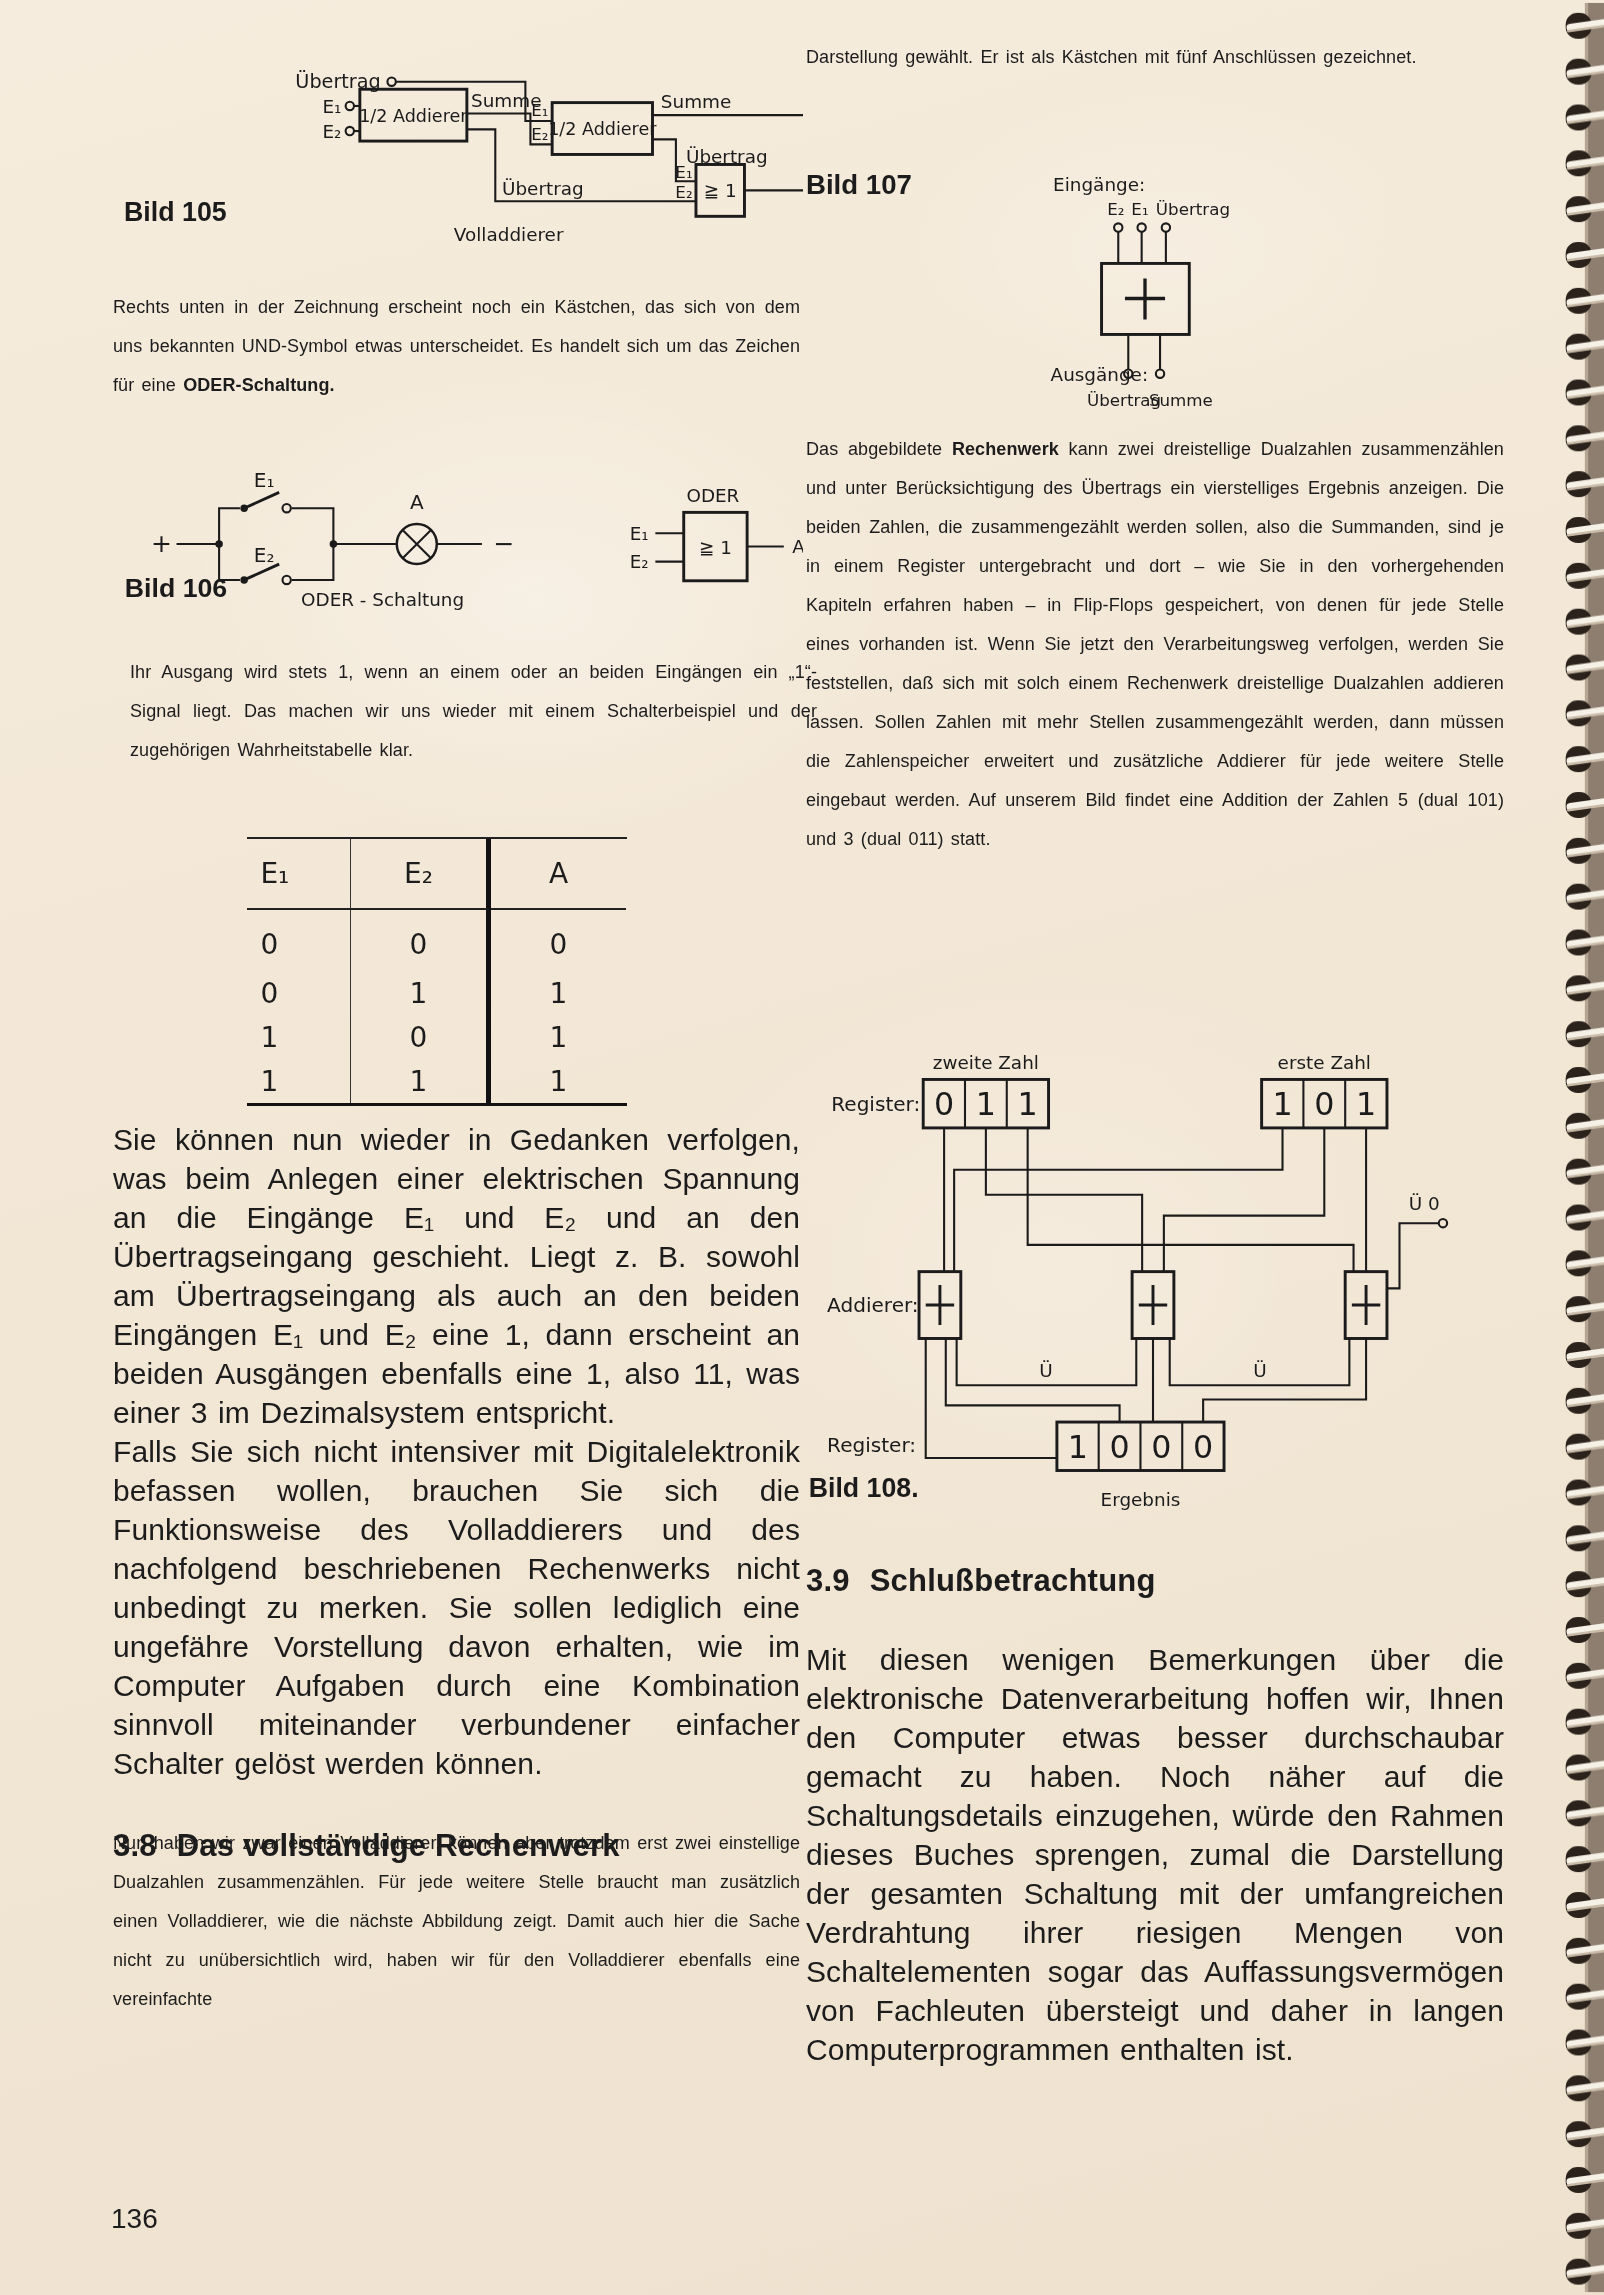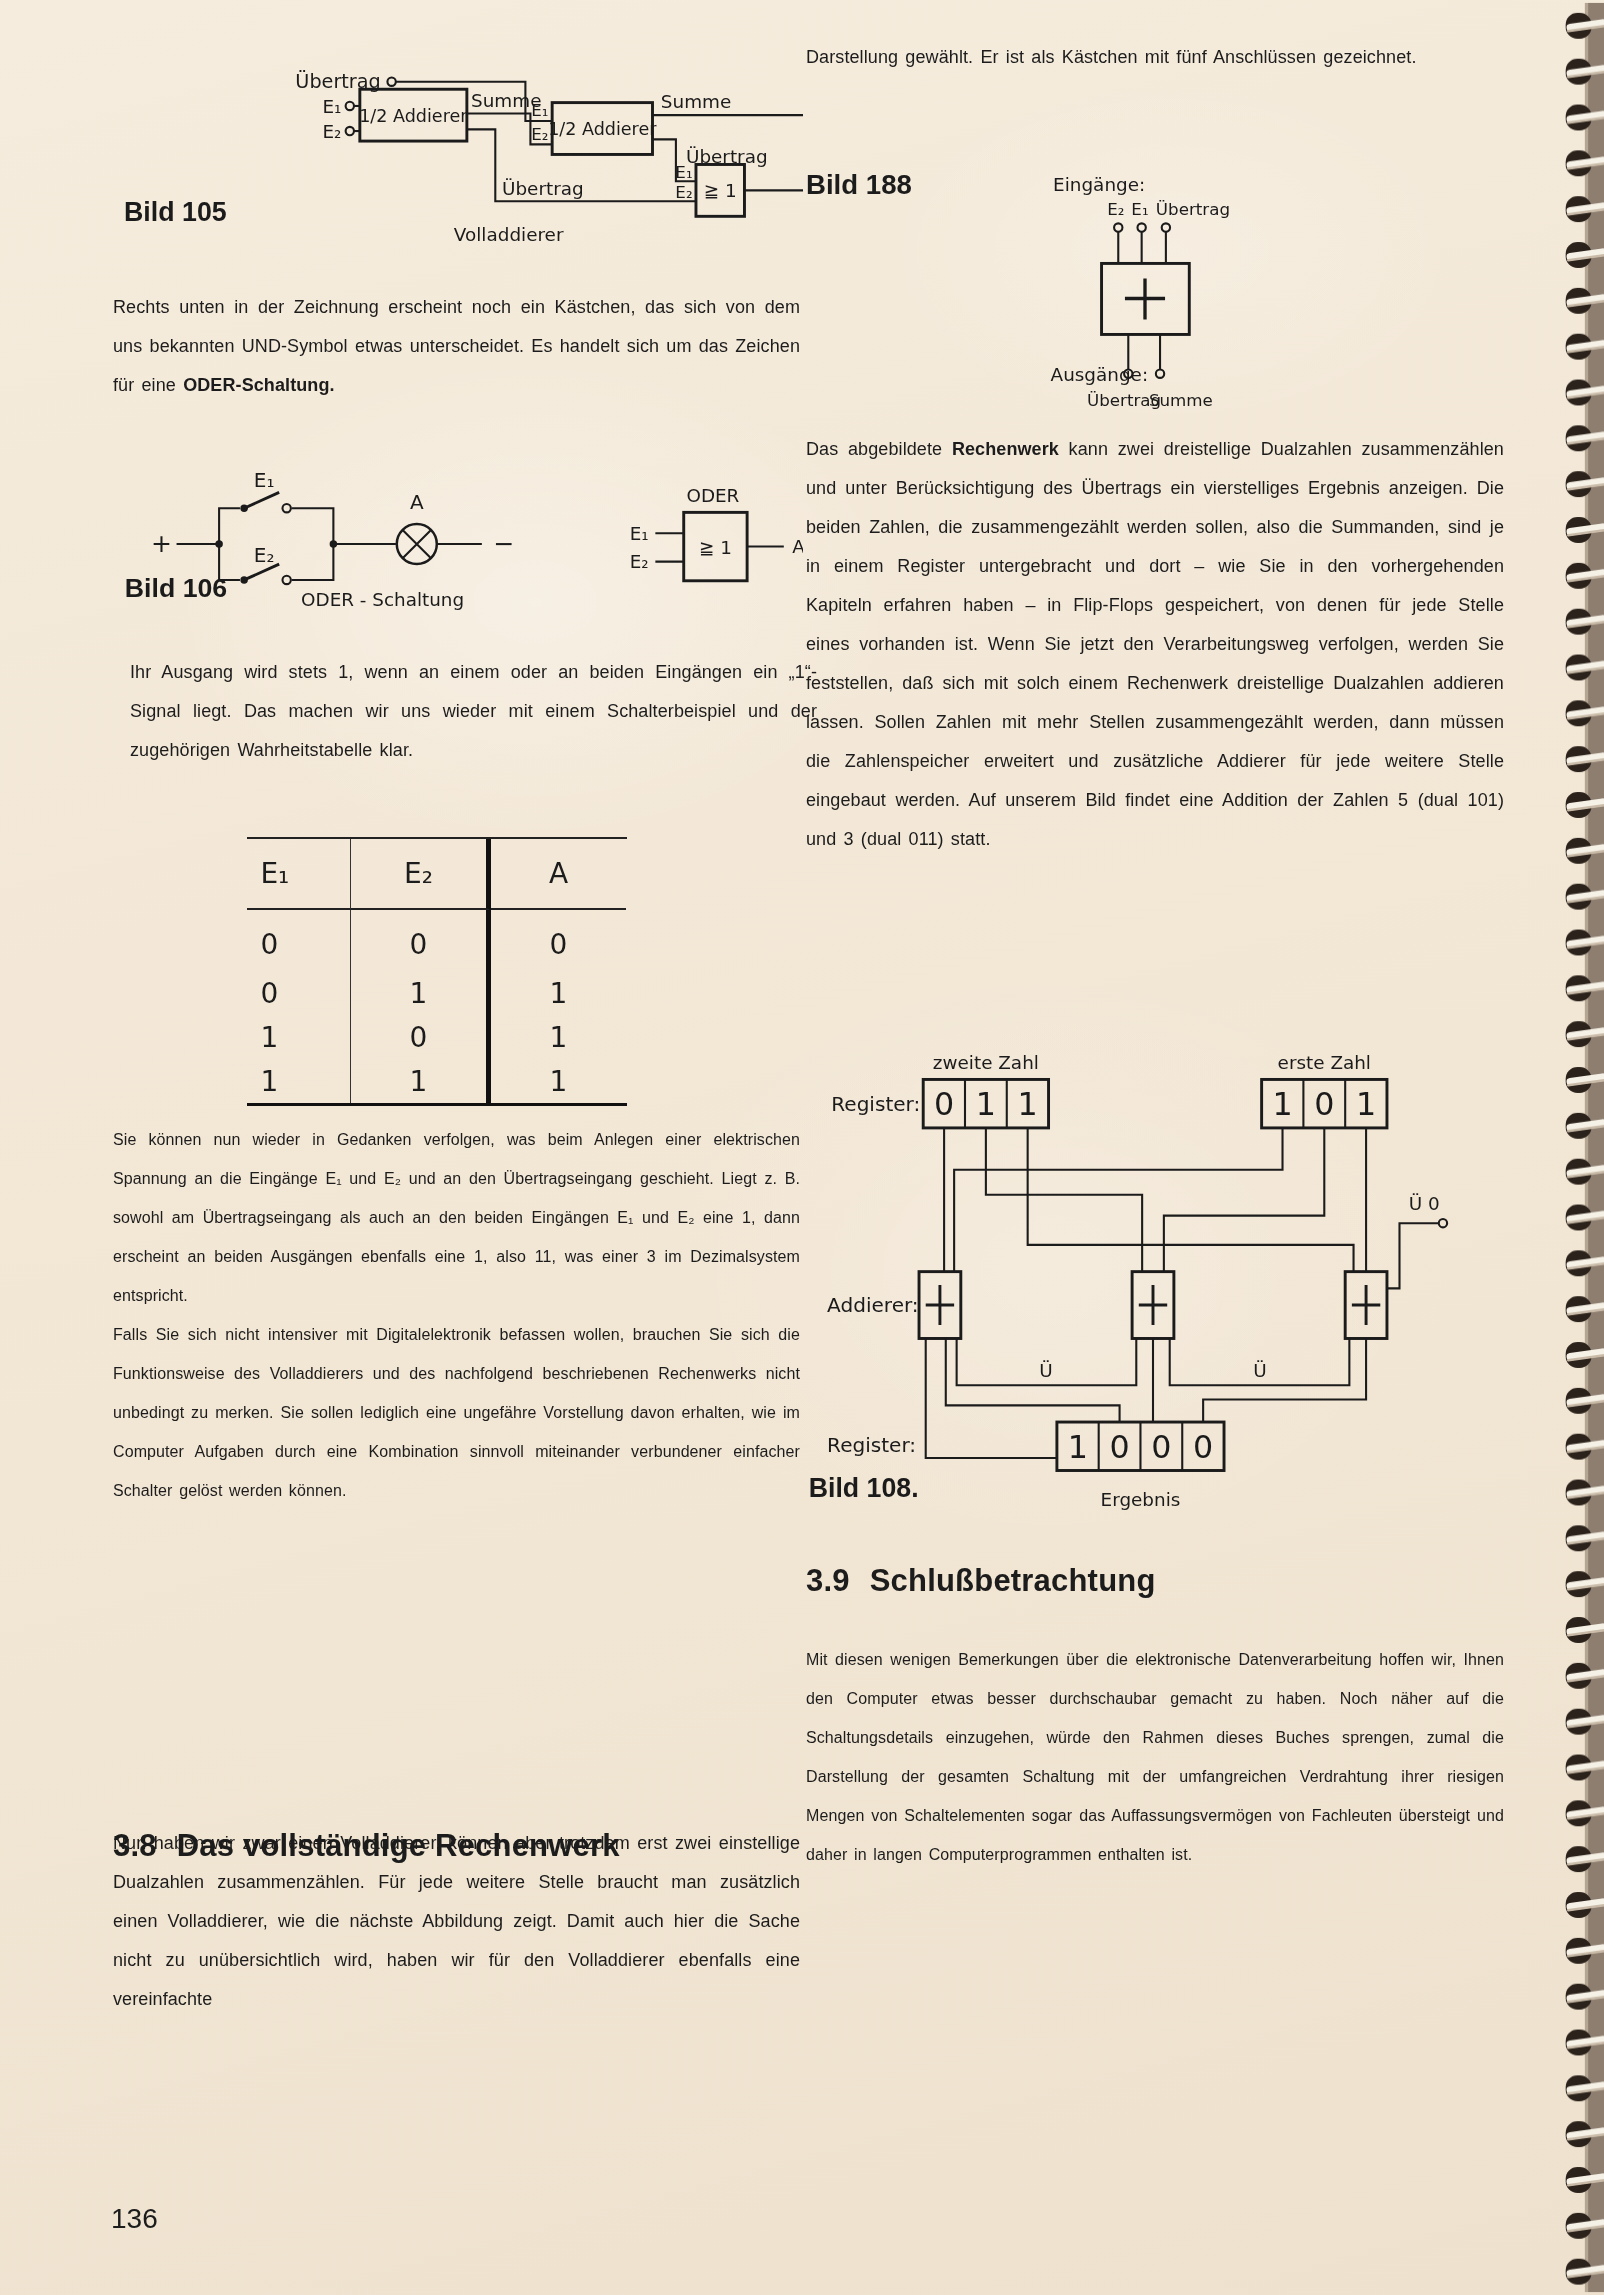--- a/index.html
+++ b/index.html
@@ -8,21 +8,21 @@
     font-family:"Liberation Sans","DejaVu Sans",sans-serif; color:#1c1c1c;
     background:
       radial-gradient(518px 351px at 535px 602px, rgba(255,255,255,0.30), rgba(255,255,255,0) 70%),
       radial-gradient(585px 435px at 1053px 1270px, rgba(255,255,255,0.22), rgba(255,255,255,0) 70%),
       radial-gradient(418px 251px at 1170px 251px, rgba(255,255,255,0.18), rgba(255,255,255,0) 70%),
       linear-gradient(165deg,#f5ecdd 0%,#f2e6d4 55%,#eee2cf 100%);
   }
   .para { position:absolute; width:687px; font-size:18px; line-height:39px;
           text-align:justify; margin:0; word-spacing:2.1px; letter-spacing:0.1px; }
   .flow { position:absolute; width:687px; }
-  .flow p { font-size:16px; line-height:39px; text-align:justify; margin:0; word-spacing:2.1px; letter-spacing:0.1px; }
+  .flow p { font-size:30px; line-height:39px; text-align:justify; margin:0; word-spacing:2.1px; letter-spacing:0.1px; }
   .heading { position:absolute; font-size:31px; font-weight:bold; white-space:nowrap; letter-spacing:0.2px; }
   .heading .num { margin-right:20px; }
   .caption { position:absolute; font-size:27.6px; font-weight:bold; }
   .pageno { position:absolute; left:111px; top:2203px; font-size:28px;text-align:right; }
   .diagram { position:absolute; }
   .diagram text { fill:#1b1b1b; font-family:"DejaVu Sans",sans-serif; }
   .diagram .ln { stroke:#1b1b1b; stroke-width:2.5; fill:none; }
   .diagram .bx { stroke:#1b1b1b; stroke-width:3.5; fill:none; }
   .diagram .dot { fill:#1b1b1b; }
   .diagram .term { stroke:#1b1b1b; stroke-width:2.5; fill:none; }
@@ -173,21 +173,21 @@
 </div>
 
 <h2 class="heading" style="left:113px; top:1828px; margin:0;"><span class="num">3.8</span><span>Das vollständige Rechenwerk</span></h2>
 
 <p class="para" style="left:113px; top:1824px;">Nun haben wir zwar einen Volladdierer, können aber trotzdem erst zwei einstellige Dualzahlen zusammenzählen. Für jede weitere Stelle braucht man zusätzlich einen Volladdierer, wie die nächste Abbildung zeigt. Damit auch hier die Sache nicht zu unübersichtlich wird, haben wir für den Volladdierer ebenfalls eine vereinfachte</p>
 
 <div class="pageno">136</div>
 
 <p class="para" style="left:806px; top:38px; width:698px;">Darstellung gewählt. Er ist als Kästchen mit fünf Anschlüssen gezeichnet.</p>
 
-<div class="caption" style="left:806px; top:169px;">Bild 188</div>
+<div class="caption" style="left:806px; top:169px;">Bild 107</div>
 
 <svg class="diagram" style="left:957px; top:159px;" width="376" height="259" viewBox="0 0 450 310">
   <text x="115" y="38" font-size="22">Eingänge:</text>
   <text x="190" y="67" text-anchor="middle" font-size="20">E₂</text>
   <text x="219" y="67" text-anchor="middle" font-size="20">E₁</text>
   <text x="238" y="67" font-size="20">Übertrag</text>
   <circle class="term" cx="193" cy="82" r="5"></circle>
   <circle class="term" cx="221" cy="82" r="5"></circle>
   <circle class="term" cx="250" cy="82" r="5"></circle>
   <path class="ln" d="M193 87 V125 M221 87 V125 M250 87 V125"></path>

